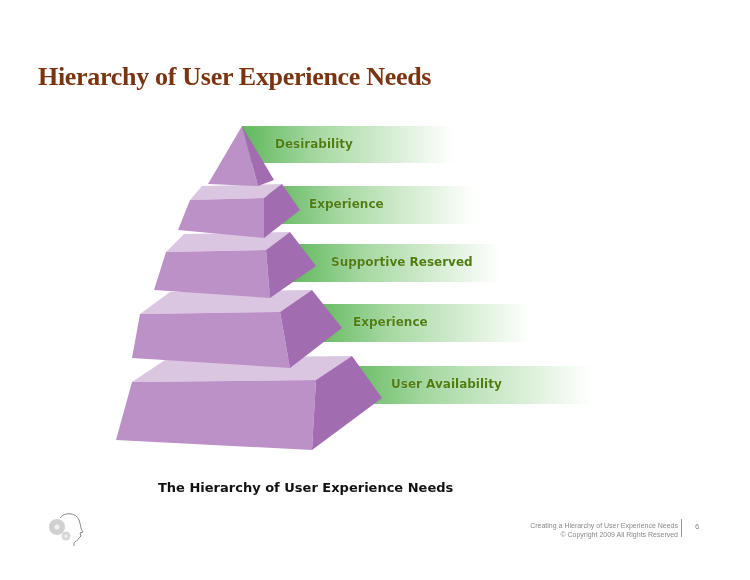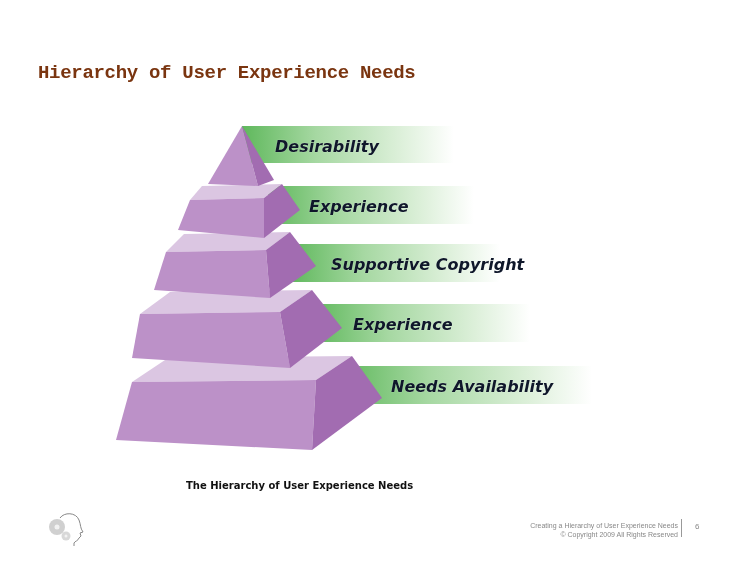--- a/index.html
+++ b/index.html
@@ -1,20 +1,20 @@
 <!DOCTYPE html>
 <html><head>
 <meta charset="utf-8">
 <style>
   html, body { margin:0; padding:0; background:#ffffff; }
   body { width:750px; height:580px; position:relative; overflow:hidden; font-family:"Liberation Sans", sans-serif; }
-  .title { position:absolute; left:38px; top:62px; font-family:Liberation Mono, monospace; font-weight:bold; font-size:19px; color:#7a3510; letter-spacing:-0.3px; white-space:nowrap; }
+  .title { position:absolute; left:38px; top:62px; font-family:Liberation Serif, serif; font-weight:bold; font-size:26px; color:#7a3510; letter-spacing:-0.3px; white-space:nowrap; }
   svg.diagram { position:absolute; left:0; top:0; }
-  .band-label { position:absolute; font-family:"DejaVu Sans", sans-serif; font-weight:bold; font-size:16px; color:#0f172a; white-space:nowrap; text-shadow:0 0 1px rgba(255,255,255,0.7);font-style:italic; }
-  .caption { position:absolute; left:158px; top:480px; font-family:"DejaVu Sans", sans-serif; font-weight:bold; font-size:10px; color:#111; white-space:nowrap;margin-left:28px; }
+  .band-label { position:absolute; font-family:"DejaVu Sans", sans-serif; font-weight:bold; font-size:12px; color:#4d7c0f; white-space:nowrap; text-shadow:0 0 1px rgba(255,255,255,0.7); }
+  .caption { position:absolute; left:158px; top:480px; font-family:"DejaVu Sans", sans-serif; font-weight:bold; font-size:13px; color:#111; white-space:nowrap; }
   .footer-text { position:absolute; right:72px; top:521px; text-align:right; font-family:"Liberation Sans", sans-serif; font-size:7px; line-height:9px; color:#888; white-space:nowrap; }
   .footer-divider { position:absolute; left:681px; top:519px; width:1px; height:18px; background:#999; }
   .page-num { position:absolute; left:695px; top:522px; font-family:"Liberation Sans", sans-serif; font-size:8px; color:#888; }
   .logo { position:absolute; left:44px; top:508px; width:40px; height:40px; }
 </style>
 </head>
 <body>
 
 <div class="title">Hierarchy of User Experience Needs</div>
 
@@ -69,23 +69,23 @@
   </g>
 
   <g>
     <polygon points="242,126 208,184 258,186" fill="#bc91c8"></polygon>
     <polygon points="242,126 258,186 274,180" fill="#a26cb1"></polygon>
   </g>
 </svg>
 
 <div class="band-label" style="left:275px; top:137px;">Desirability</div>
 <div class="band-label" style="left:309px; top:197px;">Experience</div>
-<div class="band-label" style="left:331px; top:255px;">Supportive Copyright</div>
+<div class="band-label" style="left:331px; top:255px;">Supportive Reserved</div>
 <div class="band-label" style="left:353px; top:315px;">Experience</div>
-<div class="band-label" style="left:391px; top:377px;">Needs Availability</div>
+<div class="band-label" style="left:391px; top:377px;">User Availability</div>
 
 <div class="caption">The Hierarchy of User Experience Needs</div>
 
 <svg class="logo" viewBox="0 0 40 40">
   <circle cx="13" cy="19" r="8" fill="#d0d0d0"></circle>
   <circle cx="13" cy="19" r="2.5" fill="#f2f2f2"></circle>
   <circle cx="22" cy="28" r="4.5" fill="#d8d8d8"></circle>
   <circle cx="22" cy="28" r="1.5" fill="#f2f2f2"></circle>
   <path d="M16 10 C 20 4, 32 4, 35 12 C 37 17, 36 20, 39 24 L 36 25 L 37 28 L 35 30 C 34 33, 31 33, 30 35 L 30 38" fill="none" stroke="#888" stroke-width="1"></path>
 </svg>

